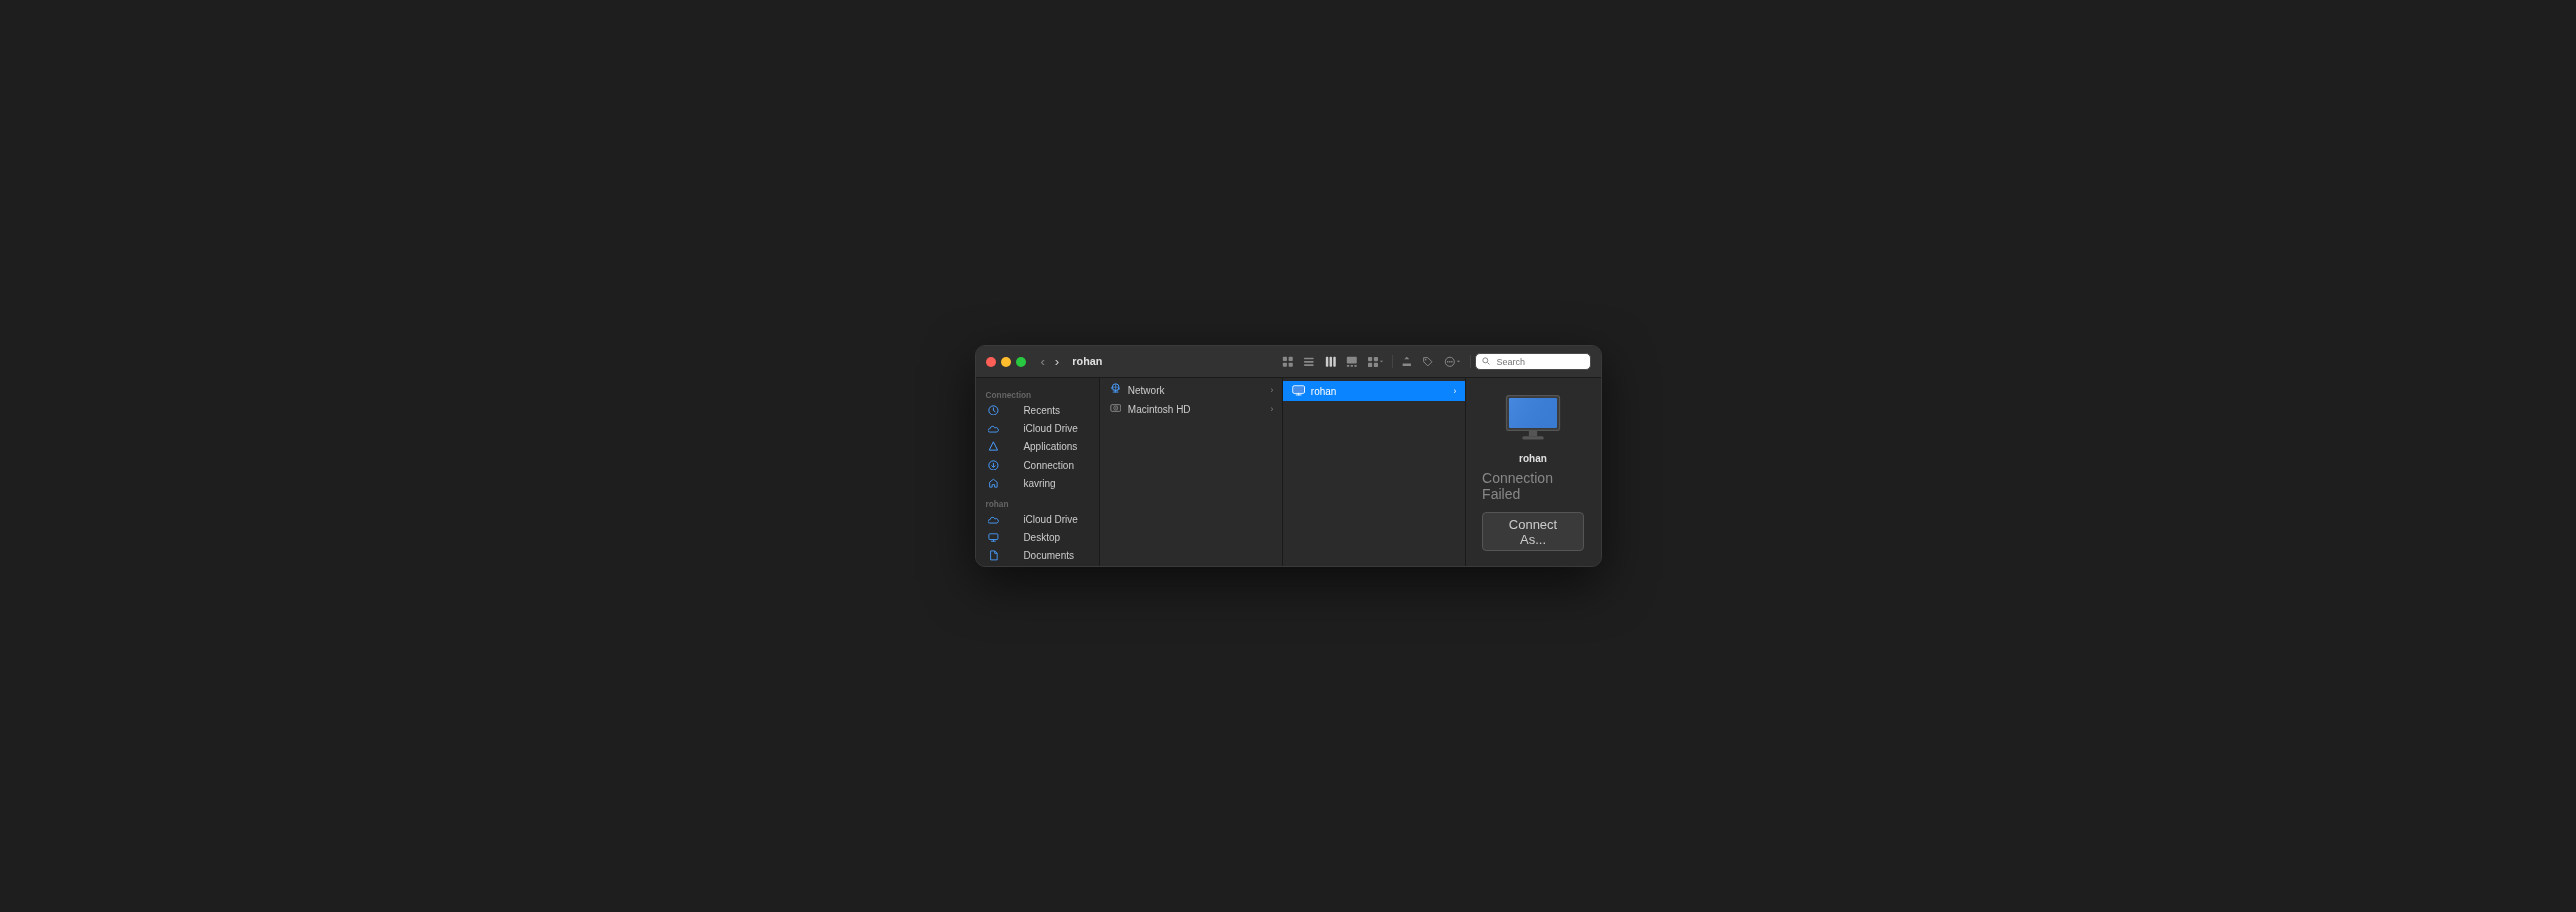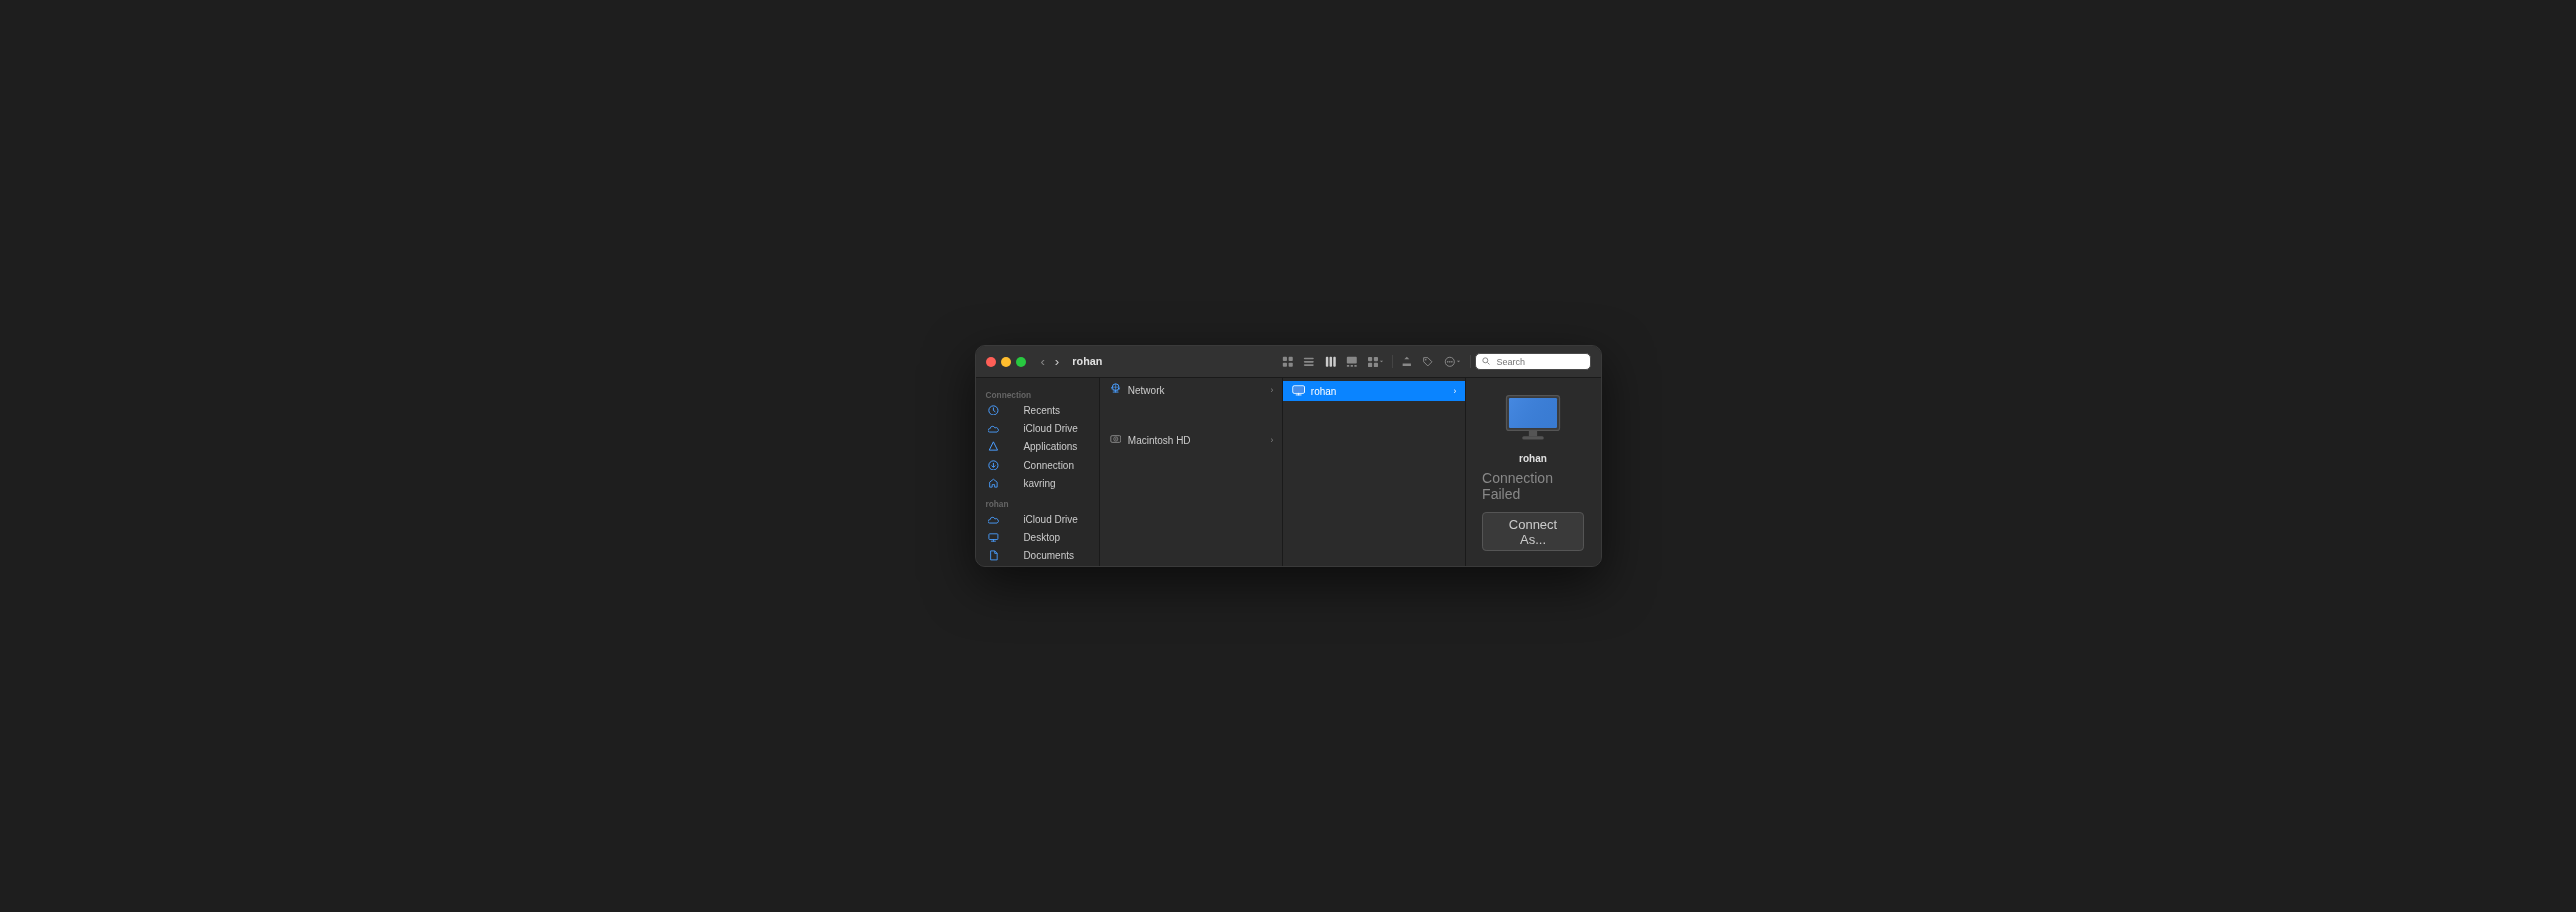--- a/index.html
+++ b/index.html
@@ -148,21 +148,20 @@
       overflow-x: hidden;
     }
     .column-item {
       display: flex;
       align-items: center;
       padding: 3.3px 8.3px;
       gap: 5px;
       cursor: pointer;
       font-size: 10px;
       color: #ccc;
-      margin-top: 31px;
     }
     .column-item.selected {
       background: #0a84ff;
       color: #fff;
     }
     .column-item-icon { font-size: 10.8px; width: 15px; text-align: center; flex-shrink: 0; }
     .column-item-label { flex: 1; }
     .column-item-arrow { color: #888; font-size: 8.3px; }
     .column-item.selected .column-item-arrow { color: #fff; }
     

